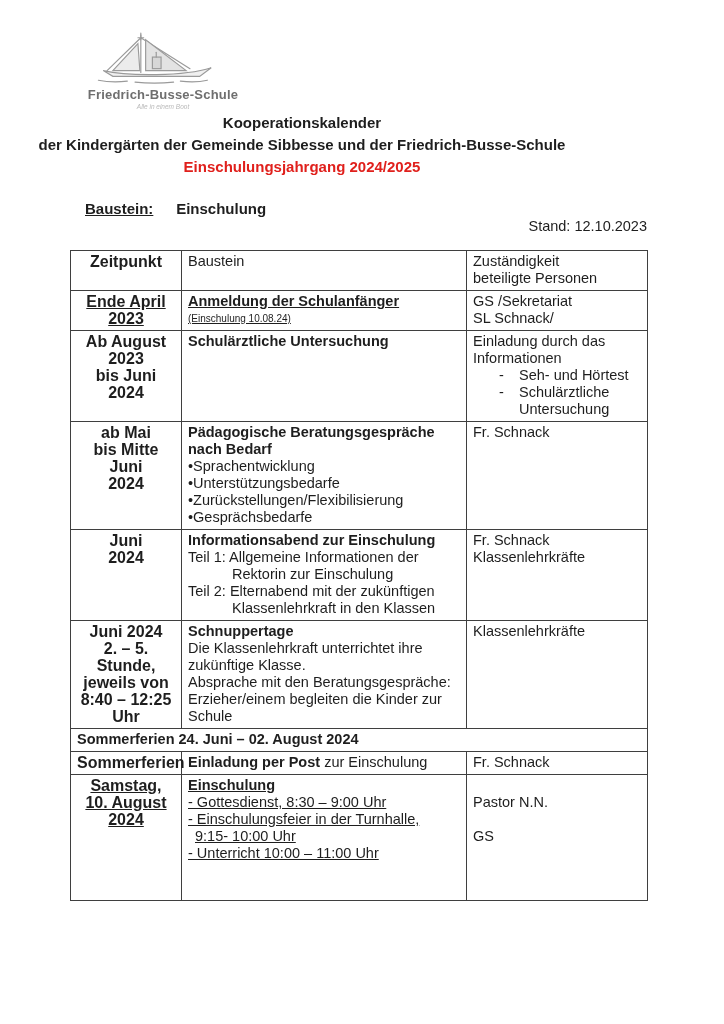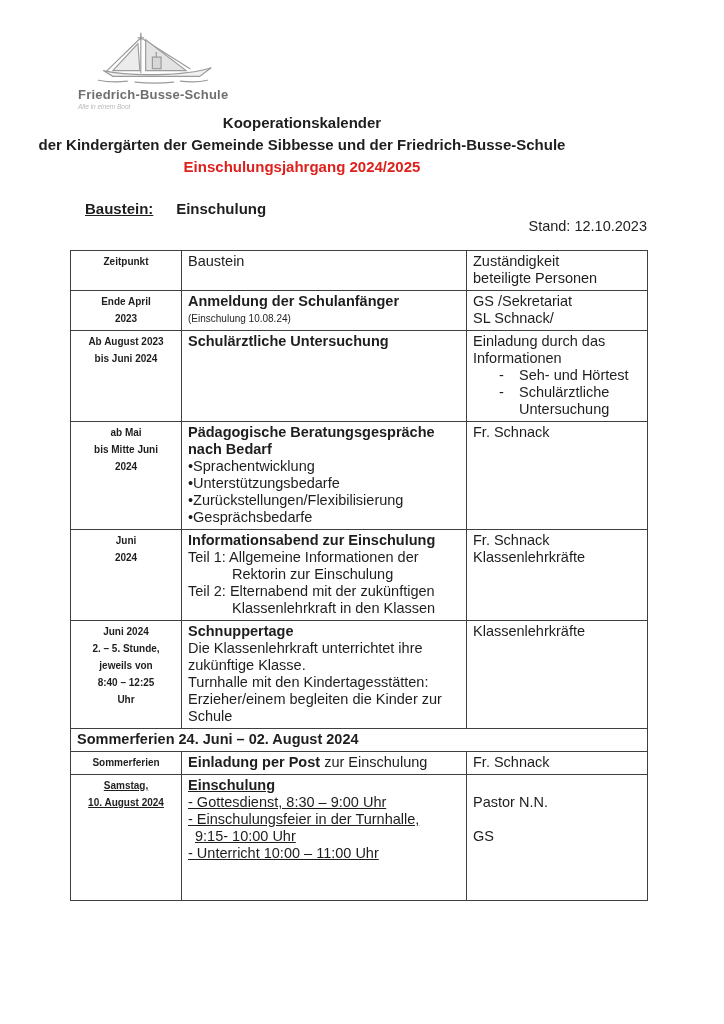--- a/index.html
+++ b/index.html
@@ -11,46 +11,46 @@
   }
   * { margin:0; padding:0; box-sizing:border-box; }
   body { background:#ffffff; }
   .page {
     position:relative; width:724px; height:1024px; overflow:hidden;
     background:#ffffff; color:var(--text);
     font-family:"Liberation Sans", sans-serif;
   }
 
   
-  .logo { position:absolute; top:32px; left:78px; width:170px; text-align:left; }
+  .logo { position:absolute; top:32px; left:78px; width:170px; text-align:center; }
   .logo svg { width:144px; height:54px; display:block; margin:0 auto; }
   .logo-name { font-weight:bold; color:var(--logo-gray); font-size:13px; letter-spacing:.2px; margin-top:1px; }
   .logo-tagline { color:var(--tagline-gray); font-size:6.5px; font-style:italic; margin-top:1px; }
 
   
   .title { position:absolute; top:112px; left:0; width:604px; text-align:center;
            font-weight:bold; font-size:15px; line-height:22px; }
   .title-red { color:var(--accent-red); }
 
   .baustein-row { position:absolute; top:200px; left:85px; font-weight:bold; font-size:15px; }
   .baustein-label { text-decoration:underline; display:inline-block; min-width:87px; }
   .stand { position:absolute; top:218px; right:77px; font-size:14.5px; }
 
   
   table { position:absolute; top:250px; left:70px; width:577px;
           border-collapse:collapse; table-layout:fixed; }
   col.c1 { width:111px; } col.c2 { width:285px; } col.c3 { width:181px; }
   td { border:1.5px solid var(--border); vertical-align:top;
        padding:2px 6px 3px 6px; font-size:14.5px; line-height:17px; }
   .hdr { font-weight:normal; }
-  .zeit { font-weight:bold; text-align:center; font-size:10px; }
+  .zeit { font-weight:bold; text-align:center; font-size:16px; }
   .b { font-weight:bold; }
   .u { }
   .sub { font-size:10px; }
-  .pb14 { padding-bottom:0; }
+  .pb14 { padding-bottom:0;text-decoration:underline; }
   .pb28 { padding-bottom:38px;text-decoration:underline; }
   .bullet::before { content:"\2022 "; }
   .dash { position:relative; padding-left:46px; }
   .dash::before { content:"-"; position:absolute; left:26px; }
   .ind { padding-left:44px; }
   .ind-sm { padding-left:7px; }
   .sp { height:17px; }
   .banner-cell { font-weight:bold; }
 </style>
 </head>
@@ -179,21 +179,21 @@
           <div>Juni 2024</div>
           <div>2. – 5. Stunde,</div>
           <div>jeweils von</div>
           <div>8:40 – 12:25</div>
           <div>Uhr</div>
         </td>
         <td>
           <div class="b">Schnuppertage</div>
           <div>Die Klassenlehrkraft unterrichtet ihre</div>
           <div>zukünftige Klasse.</div>
-          <div>Turnhalle mit den Kindertagesstätten:</div>
+          <div>Absprache mit den Beratungsgespräche:</div>
           <div>Erzieher/einem begleiten die Kinder zur</div>
           <div>Schule</div>
         </td>
         <td>
           <div>Klassenlehrkräfte</div>
         </td>
       </tr>
 
       <tr>
         <td colspan="3" class="banner-cell">Sommerferien 24. Juni – 02. August 2024</td>

